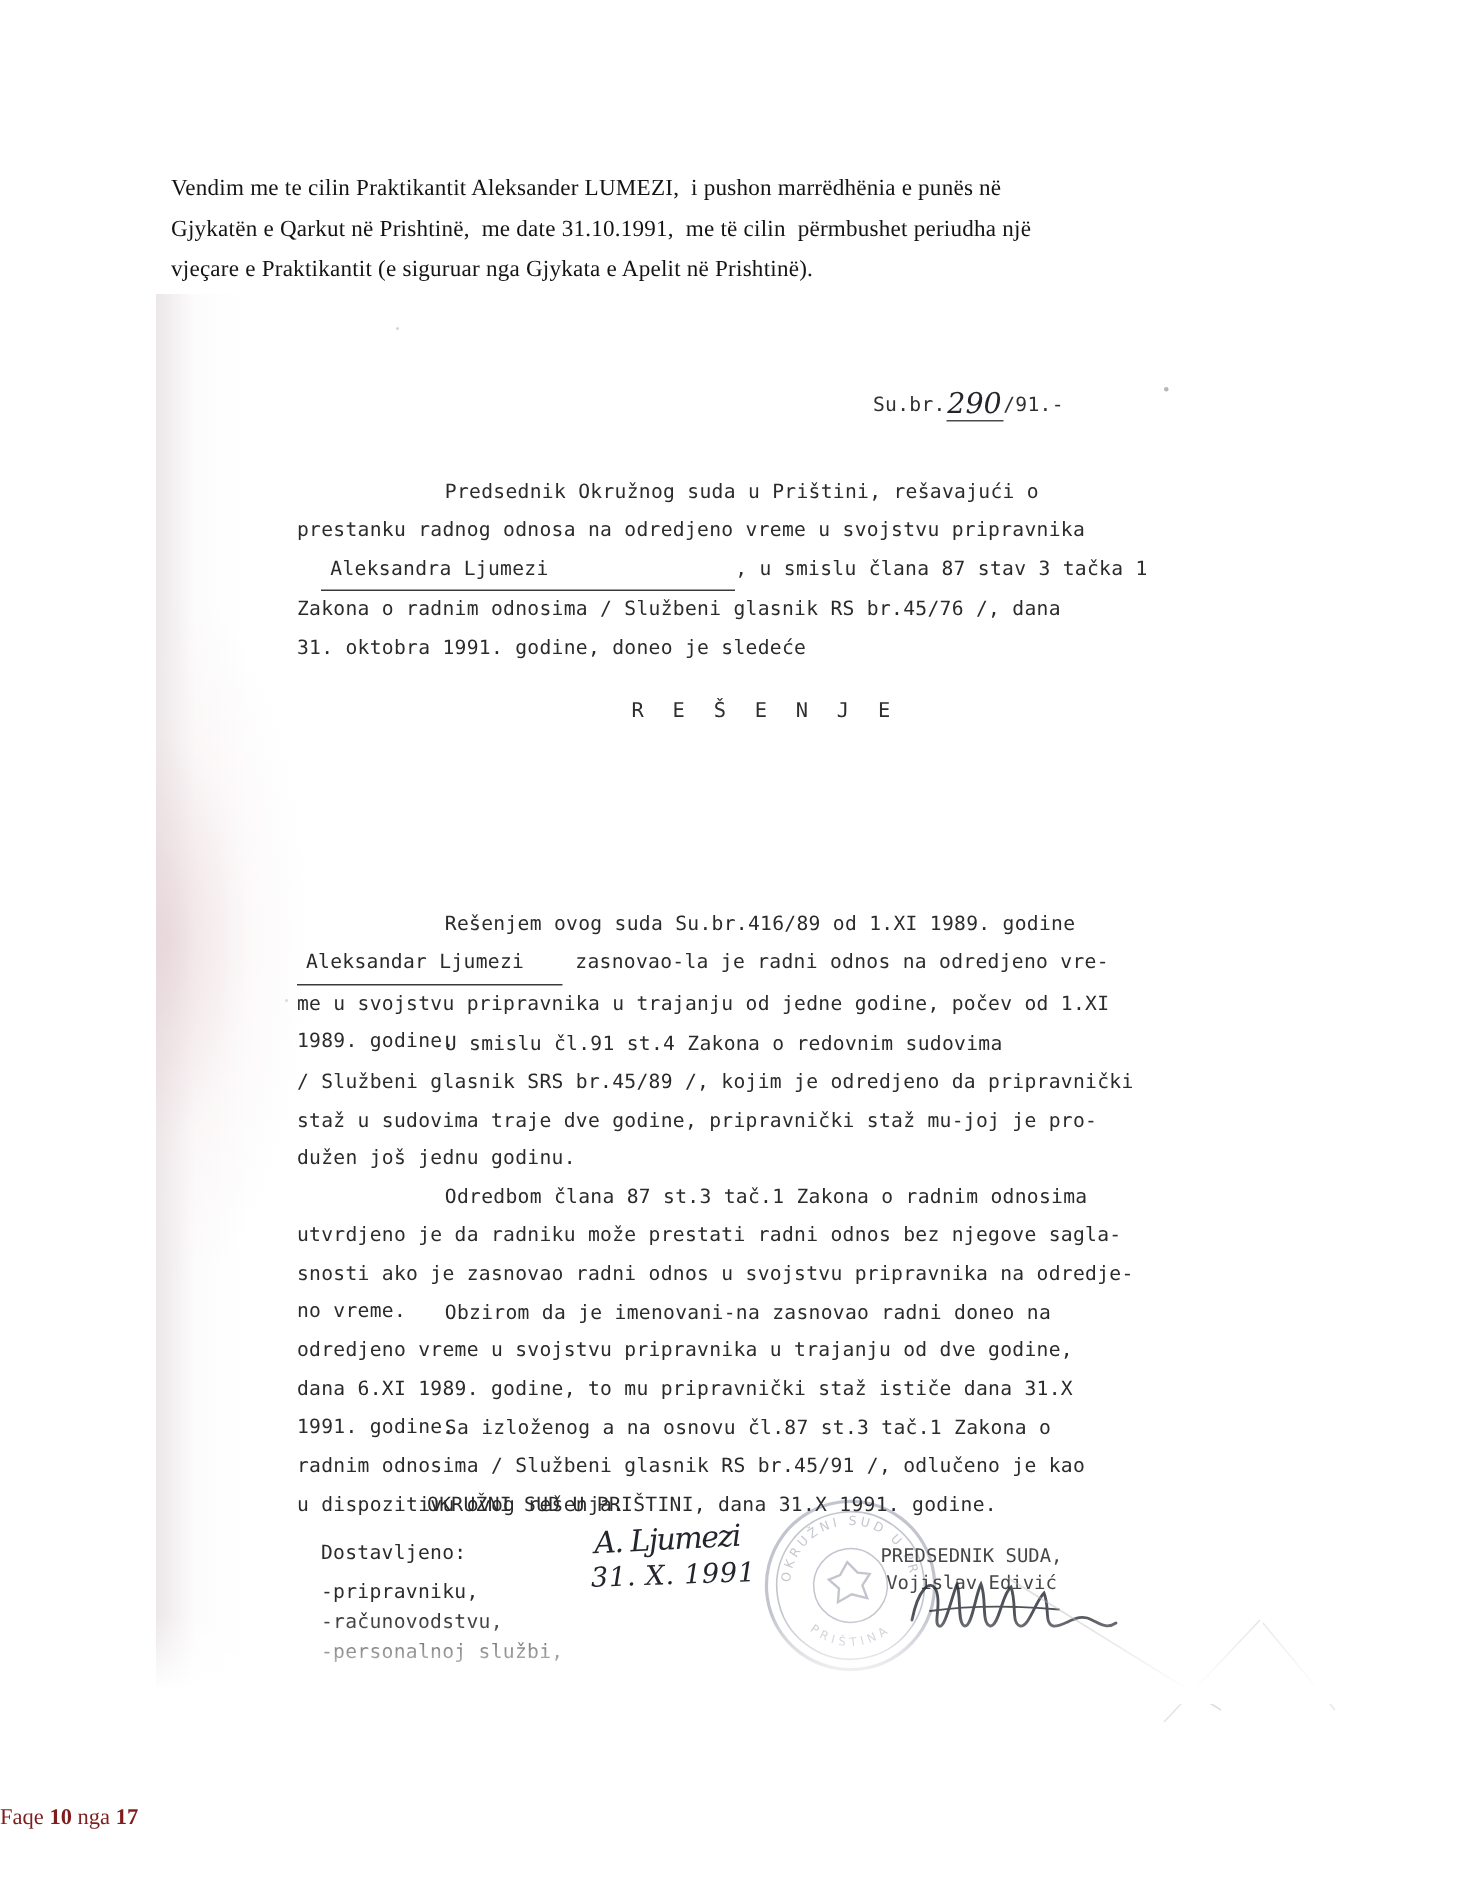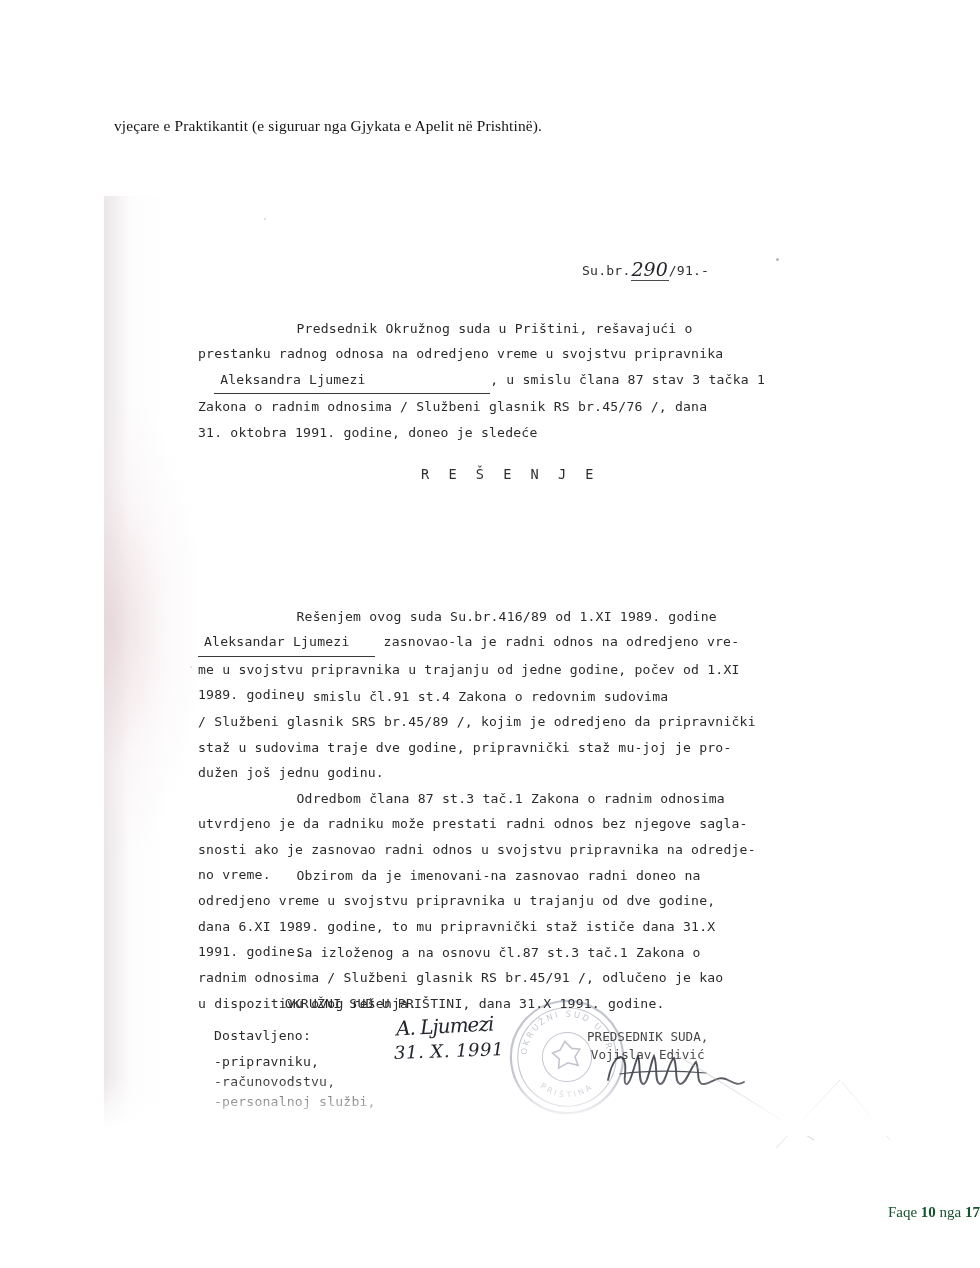--- a/index.html
+++ b/index.html
@@ -190,31 +190,33 @@
     border-radius: 50%;
     opacity: 0.5;
   }
 
   
   .footer {
     position: absolute;
     left: 0;
     top: 1204px;
     width: 980px;
-    text-align: right;
+    text-align: left;
     font-family: "Liberation Serif", "DejaVu Serif", serif;
     font-size: 15px;
-    color: #14532d;
+    color: #7f1d1d;
   }
   .footer b { font-weight: 700; }
 </style>
 </head>
 <body>
 
 <div class="caption">
+  <span class="cap-line">Vendim me te cilin Praktikantit Aleksander LUMEZI,  i pushon marrëdhënia e punës në</span>
+  <span class="cap-line">Gjykatën e Qarkut në Prishtinë,  me date 31.10.1991,  me të cilin  përmbushet periudha një</span>
   <span class="cap-line">vjeçare e Praktikantit (e siguruar nga Gjykata e Apelit në Prishtinë).</span>
 </div>
 
 <div class="scan">
 
   <div class="tw docno"><span>Su.br.</span><span class="hand">290</span><span>/91.-</span></div>
 
   <div class="tw para p-intro"><span class="indent">Predsednik Okružnog suda u Prištini, rešavajući o</span>
 <span>prestanku radnog odnosa na odredjeno vreme u svojstvu pripravnika</span>
   <span class="blank blank-wide">Aleksandra Ljumezi</span><span>, u smislu člana 87 stav 3 tačka 1</span>

